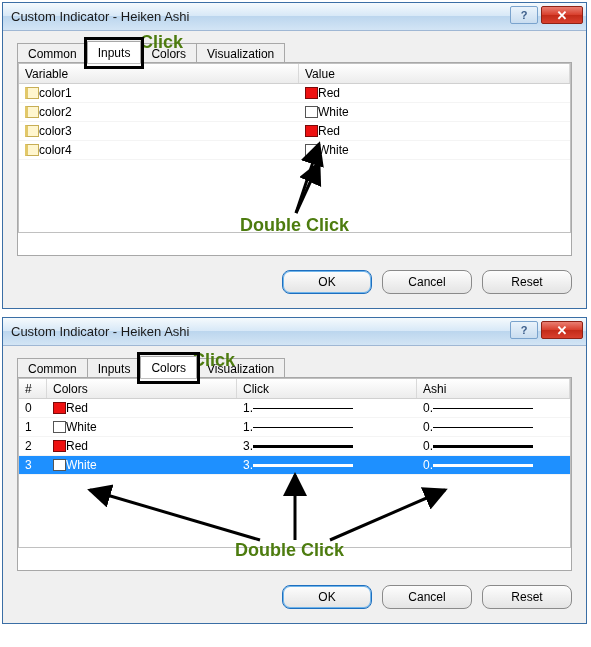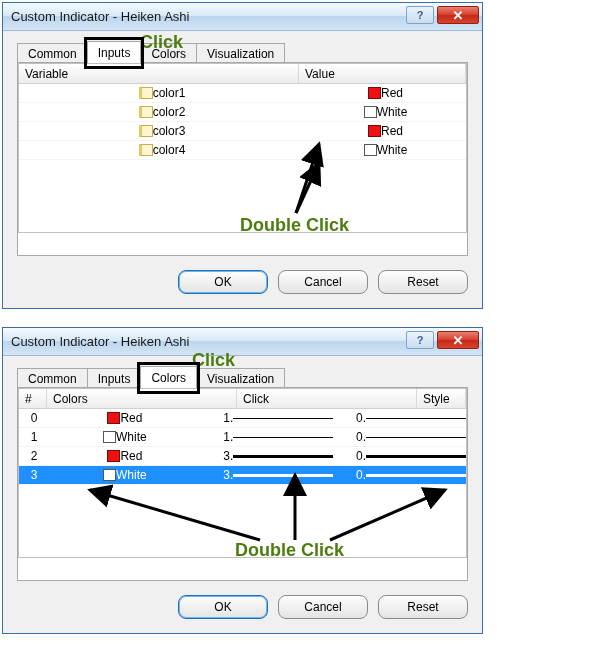--- a/index.html
+++ b/index.html
@@ -8,22 +8,22 @@
     padding: 2px;
     width: 591px;
     font-family: 'Segoe UI', Tahoma, sans-serif;
     font-size: 12px;
     background: #fff;
     position: relative;
   }
   .dialog {
     border: 1px solid #3a6ea5;
     background: #f97316;
-    margin-bottom: 18px;
-    width: 481px;
+    margin-bottom: 8px;
+    width: 585px;
     position: relative;
   }
   .titlebar {
     height: 28px;
     background: linear-gradient(to bottom, #f5fafd 0%, #d7e8f7 48%, #bcd6ee 50%, #d3e5f5 100%);
     border-bottom: 1px solid #9fb7d4;
     display: flex;
     align-items: center;
     padding-left: 8px;
     position: relative;
@@ -135,21 +135,20 @@
   }
   .lv-row.sel {
     background: #1e90ff;
     color: #fff;
   }
   .lv-row > div {
     padding-left: 6px;
     display: flex;
     align-items: center;
     height: 100%;
-    justify-content: center;
   }
   
   .col-var { width: 280px; }
   .col-val { flex: 1; }
   .col-idx { width: 28px; }
   .col-color { width: 190px; }
   .col-width { width: 180px; }
   .col-style { flex: 1; }
 
   .icon-prop {
@@ -322,21 +321,21 @@
       <div class="tab">
           <span>Visualization</span>
         </div>
     </div>
     <div class="tabpane">
       <div class="listview">
         <div class="lv-header">
           <div class="col-idx">#</div>
           <div class="col-color">Colors</div>
           <div class="col-width">Click</div>
-          <div class="col-style">Style</div>
+          <div class="col-style">Ashi</div>
         </div>
         <div class="lv-row">
           <div class="col-idx">
               <span>0</span>
             </div>
           <div class="col-color">
               <span class="swatch red"></span>
               <span>Red</span>
             </div>
           <div class="col-width">

